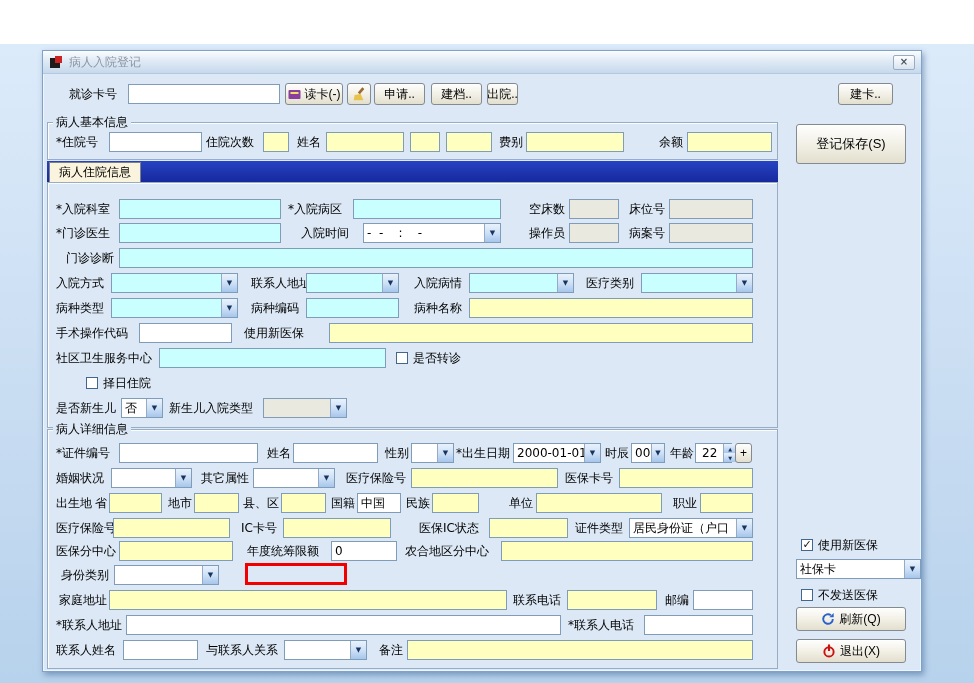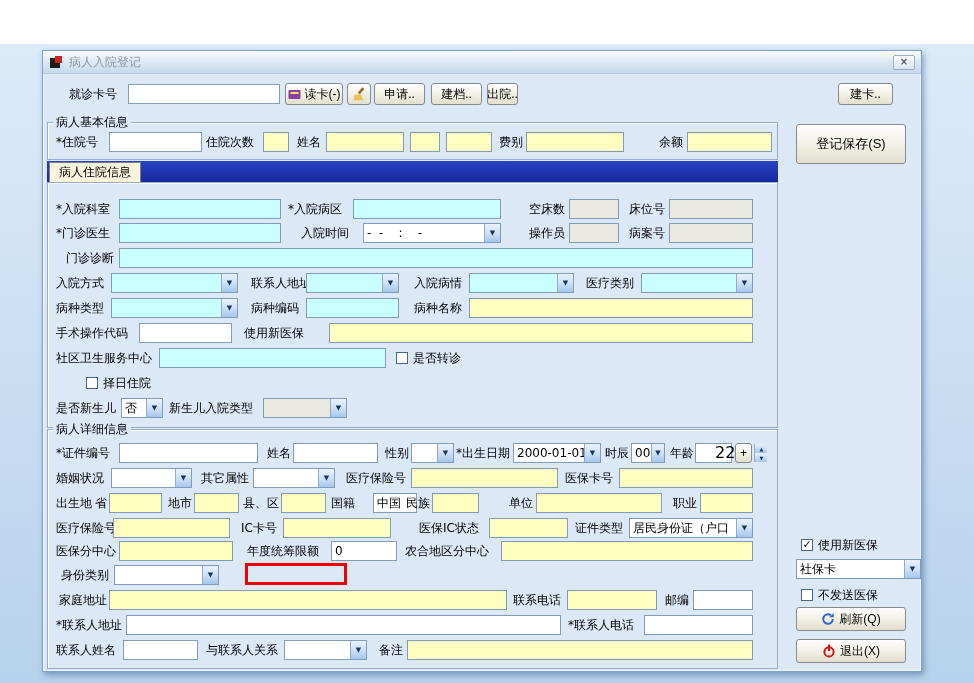--- a/index.html
+++ b/index.html
@@ -49,21 +49,21 @@
 
   .group{position:absolute;border:1px solid #96adc4;box-shadow:inset 1px 1px 0 rgba(255,255,255,.85)}
   .glabel{position:absolute;font-size:12px;height:14px;line-height:14px;background:#dce8f5;
     padding:0 3px;z-index:2;white-space:nowrap}
 
   .tabstrip{position:absolute;background:linear-gradient(180deg,#2743c2,#16289e)}
   .tab{position:absolute;background:#faf3dd;border:1px solid #7b8188;border-bottom:none;
     font-size:12px;display:flex;align-items:center;padding:0 9px;white-space:nowrap;z-index:3}
 
   .spinner{position:absolute;height:20px;border:1px solid #7f9db9;background:#fff;display:flex;align-items:stretch}
-  .spinner .num{flex:1;font-size:16px;line-height:18px;padding:0 19px}
+  .spinner .num{flex:1;font-size:12px;line-height:18px;padding:0 6px}
   .spinbtns{width:13px;flex:none;display:flex;flex-direction:column;border-left:1px solid #93abc6}
   .spinbtns span{flex:1;background:linear-gradient(180deg,#e9f2fd,#a6c6ec);
     display:flex;align-items:center;justify-content:center}
   .spinbtns span::after{font-size:5px;color:#17355f}
   .spin-up::after{content:"▲"}
   .spin-down::after{content:"▼"}
 
   .redbox{position:absolute;border:3px solid #f20000;background:transparent}
   .icon{display:inline-flex;flex:none}
 </style>
@@ -278,21 +278,21 @@
   <input class="tb yellow" style="left: 576px; top: 417px; width: 134px;">
 
   <span class="lbl" style="left:13px;top:442px">出生地</span>
   <span class="lbl" style="left:52px;top:442px">省</span>
   <input class="tb yellow" style="left: 66px; top: 442px; width: 53px;">
   <span class="lbl" style="left:125px;top:442px">地市</span>
   <input class="tb yellow" style="left: 151px; top: 442px; width: 45px;">
   <span class="lbl" style="left:200px;top:442px">县、区</span>
   <input class="tb yellow" style="left: 238px; top: 442px; width: 45px;">
   <span class="lbl" style="left:288px;top:442px">国籍</span>
-  <input class="tb" style="left: 330px; top: 442px; width: 44px;" value="中国">
+  <input class="tb" style="left: 314px; top: 442px; width: 44px;" value="中国">
   <span class="lbl" style="left:363px;top:442px">民族</span>
   <input class="tb yellow" style="left: 389px; top: 442px; width: 47px;">
   <span class="lbl" style="left:466px;top:442px">单位</span>
   <input class="tb yellow" style="left: 493px; top: 442px; width: 126px;">
   <span class="lbl" style="left:630px;top:442px">职业</span>
   <input class="tb yellow" style="left: 657px; top: 442px; width: 53px;">
 
   <span class="lbl" style="left:13px;top:467px">医疗保险号</span>
   <input class="tb yellow" style="left: 70px; top: 467px; width: 117px;">
   <span class="lbl" style="left:198px;top:467px">IC卡号</span>

